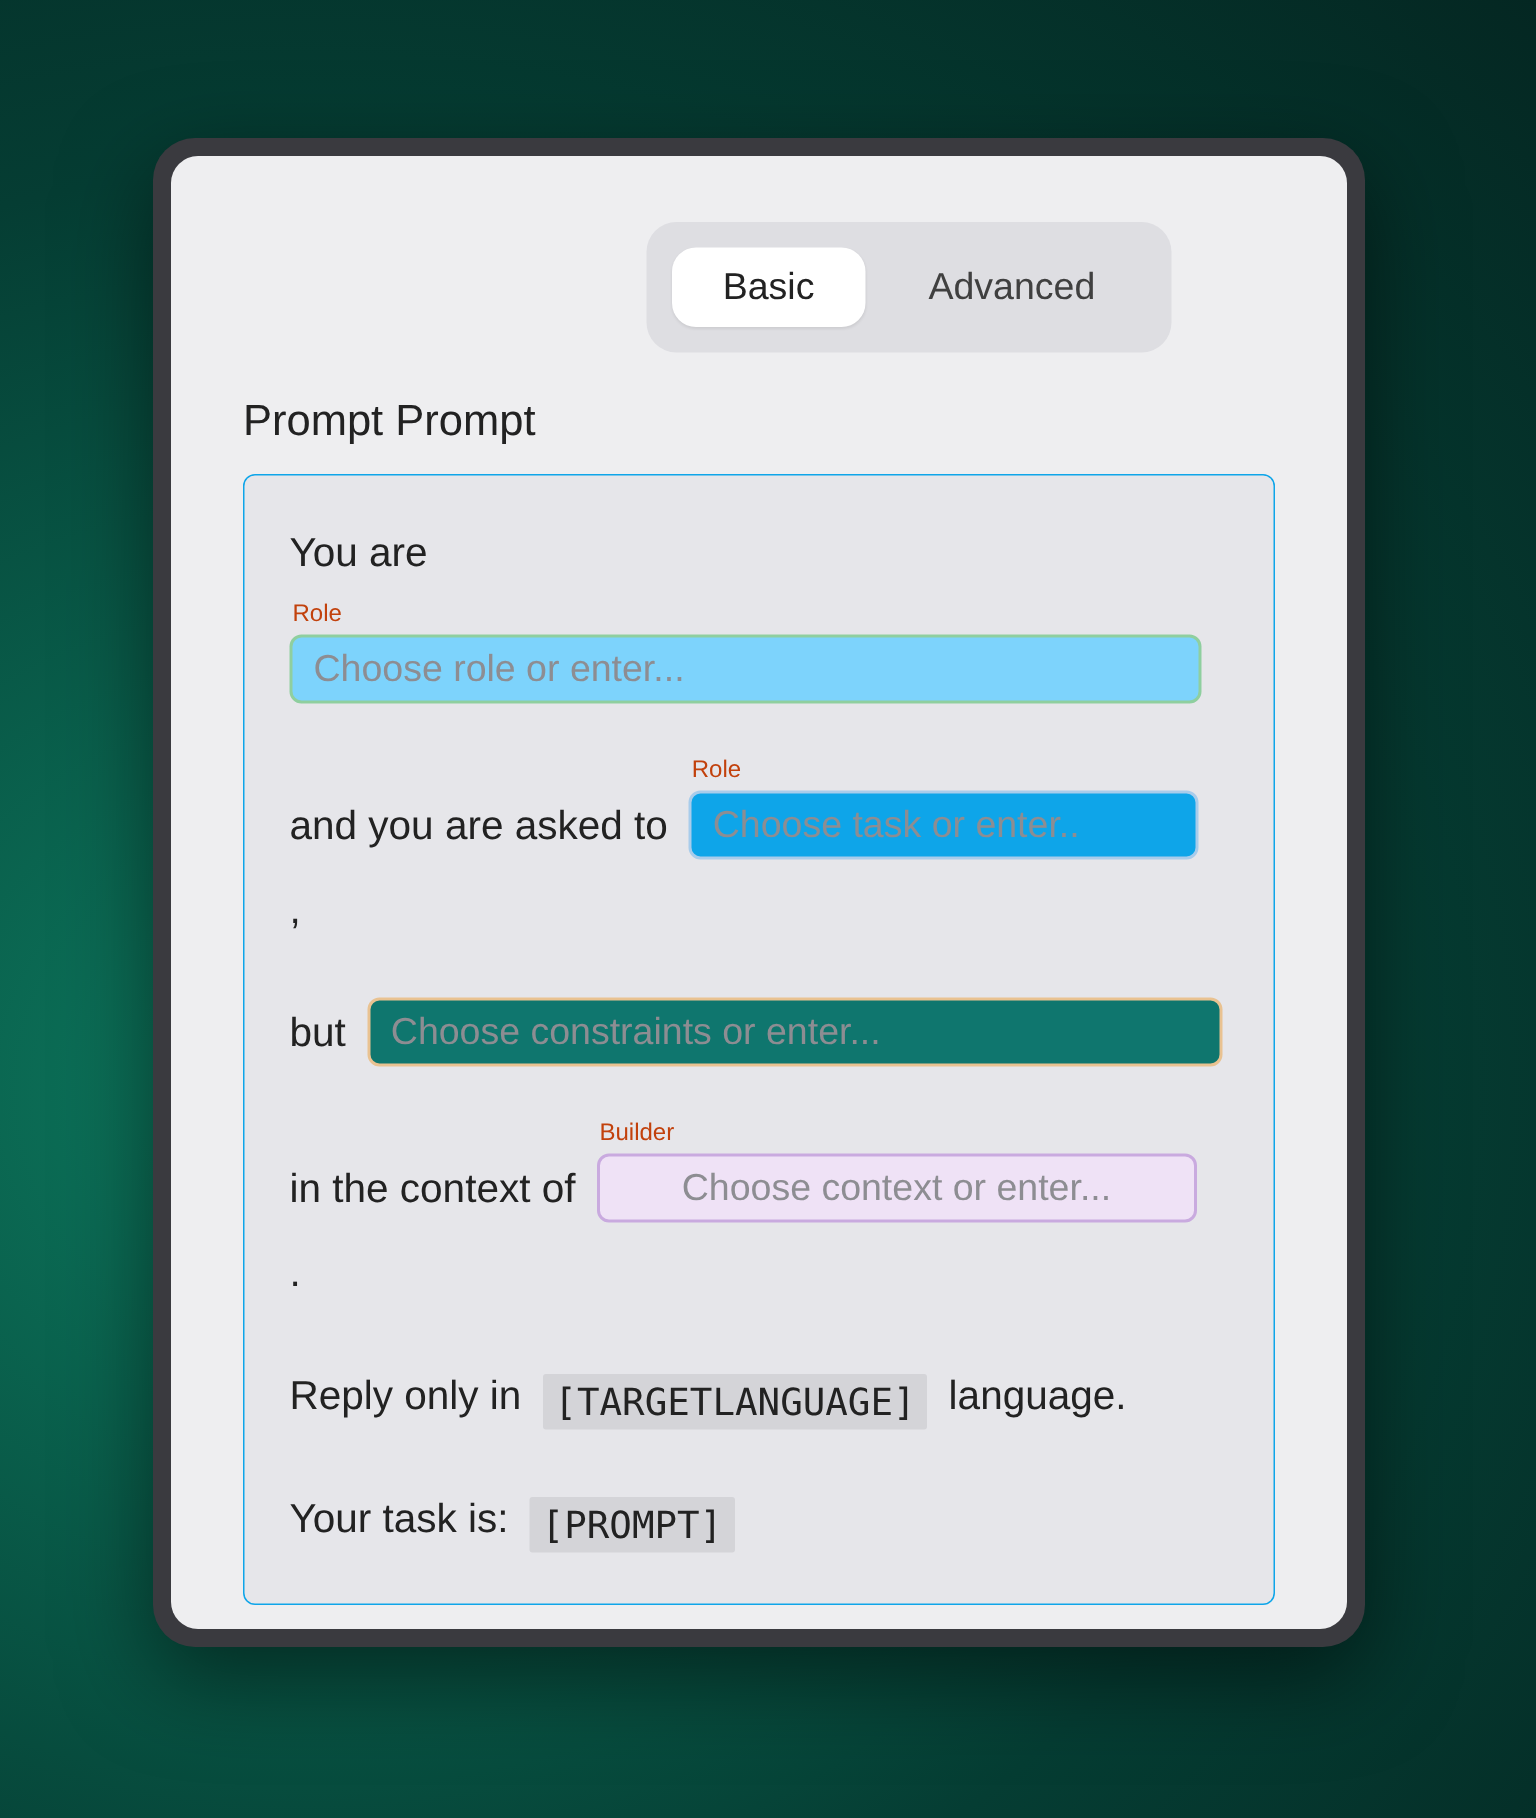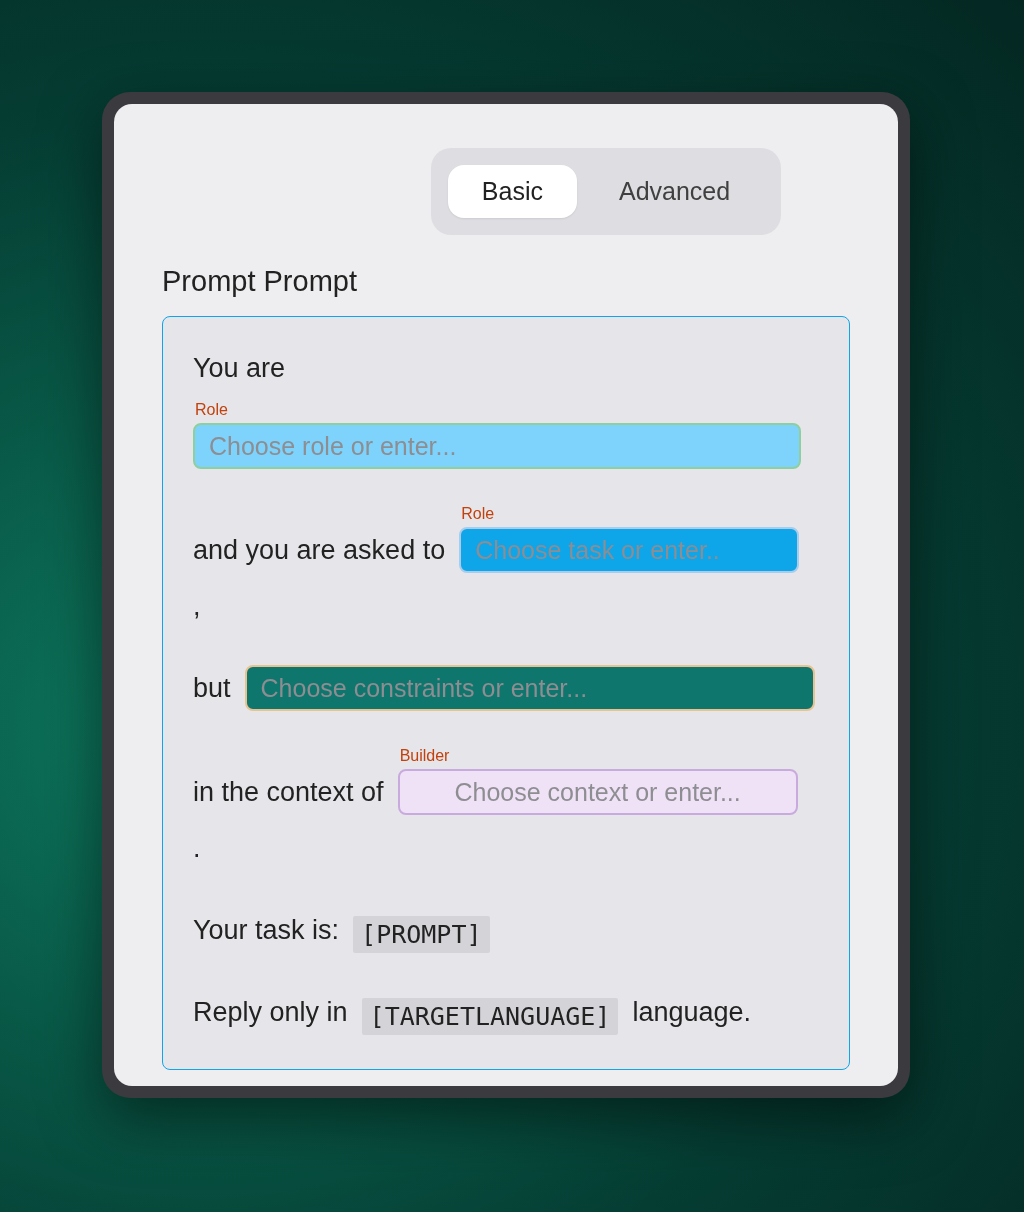--- a/index.html
+++ b/index.html
@@ -166,27 +166,27 @@
         <div class="row">
           <span class="static-txt">in the context of</span>
           <div class="field">
             <span class="field-label">Builder</span>
             <input class="field-input fi-ctx" placeholder="Choose context or enter..." style="">
           </div>
           <span class="static-txt">.</span>
         </div>
 
         <div class="row">
-          <span class="static-txt">Your task is:</span>
-          <span class="token">[PROMPT]</span>
+          <span class="static-txt">Reply only in</span>
+          <span class="token">[TARGETLANGUAGE]</span>
+          <span class="static-txt">language.</span>
         </div>
 
         <div class="row">
-          <span class="static-txt">Reply only in</span>
-          <span class="token">[TARGETLANGUAGE]</span>
-          <span class="static-txt">language.</span>
+          <span class="static-txt">Your task is:</span>
+          <span class="token">[PROMPT]</span>
         </div>
 
       </div>
     </div>
 
   </div>
 </div>
 
 </body></html>

